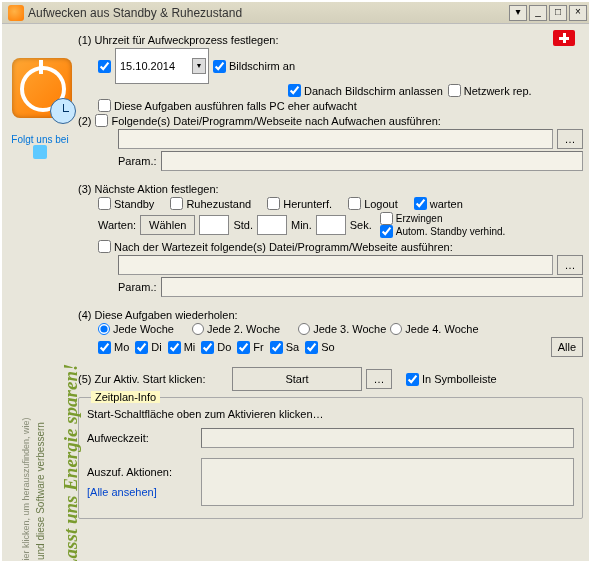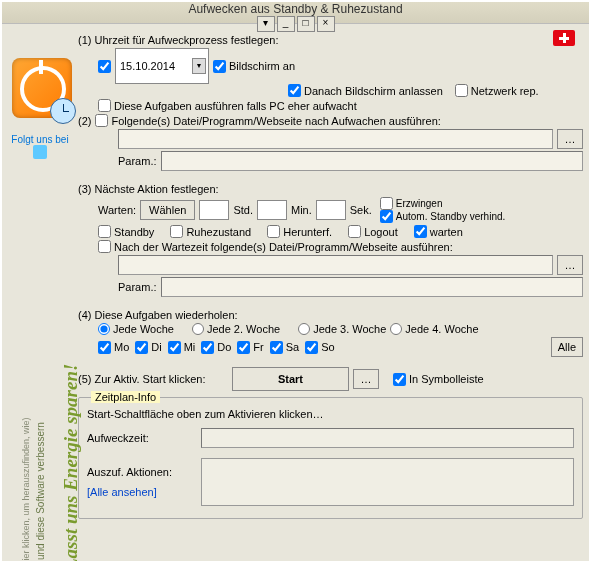--- a/index.html
+++ b/index.html
@@ -1,17 +1,17 @@
 <!DOCTYPE html>
 <html><head>
 <meta charset="utf-8">
 <style>
 * { box-sizing: border-box; margin: 0; padding: 0; }
 body { font-family: "Segoe UI", Tahoma, sans-serif; font-size: 11px; background: #e8e6db; color: #000; width: 591px; height: 563px; overflow: hidden; border: 2px solid #fff; outline: 1px solid #999; }
-.titlebar { background: linear-gradient(#e0dcc8, #d4d0bc); height: 22px; display: flex; align-items: center; padding: 0 2px; border-bottom: 1px solid #bbb; flex-direction: column; }
+.titlebar { background: linear-gradient(#e0dcc8, #d4d0bc); height: 22px; display: flex; align-items: center; padding: 0 2px; border-bottom: 1px solid #bbb; }
 .titlebar .icon { width: 16px; height: 16px; margin: 0 4px; background: radial-gradient(circle at 40% 40%, #ffb347, #ff7a00); border-radius: 3px; }
 .titlebar .title { font-size: 12px; color: #333; flex: 1; }
 .titlebar .btns { display: flex; gap: 2px; }
 .winbtn { width: 18px; height: 16px; background: #e8e6db; border: 1px solid #888; font-size: 10px; line-height: 12px; text-align: center; cursor: pointer; }
 .content { display: flex; padding: 6px; gap: 6px; }
 .leftcol { width: 64px; display: flex; flex-direction: column; align-items: flex-end; position: relative; }
 .logo { width: 60px; height: 60px; background: linear-gradient(135deg, #ffa733, #ff7a00); border-radius: 8px; position: relative; margin-top: 28px; box-shadow: inset 0 0 5px rgba(0,0,0,.3); }
 .logo::before { content: ""; position: absolute; width: 38px; height: 38px; border: 4px solid #fff; border-radius: 50%; top: 8px; left: 8px; }
 .logo::after { content: ""; position: absolute; width: 4px; height: 14px; background: #fff; top: 2px; left: 27px; }
 .clock { position: absolute; width: 26px; height: 26px; background: #c7e8ff; border: 1px solid #369; border-radius: 50%; bottom: -6px; right: -4px; }
@@ -45,21 +45,21 @@
 .date input { border:none; width:72px; font:inherit; }
 .dropbtn { width:14px; height:16px; border:1px solid #888; background:#ddd; font-size:7px; line-height:12px; cursor:pointer; }
 .radio { display:flex; align-items:center; gap:3px; }
 input[type=radio] { width:12px; height:12px; }
 .fieldset { border:1px solid #aaa; border-radius:2px; margin:6px 0; padding:6px 8px 10px 8px; }
 .legend { position:relative; top:-13px; left:4px; background:#fef9c3; padding:0 4px; font-size:11px; display:inline-block; }
 .plus-badge { position:absolute; top:30px; right:16px; width:22px; height:16px; background:#e30613; border-radius:2px; }
 .plus-badge::before, .plus-badge::after { content:""; position:absolute; background:#fff; }
 .plus-badge::before { width:10px; height:3px; top:7px; left:6px; }
 .plus-badge::after { width:3px; height:10px; top:3px; left:9.5px; }
-.start-btn { font-weight:bold; width:117px; height:24px; }
+.start-btn { font-weight:normal; width:130px; height:24px; }
 .days { display:flex; gap:6px; align-items:center; }
 .label-col { width:110px; }
 .link { color:#0044cc; cursor:pointer; }
 </style>
 </head>
 <body>
 
 <div class="titlebar">
   <div class="icon"></div>
   <div class="title">Aufwecken aus Standby &amp; Ruhezustand</div>
@@ -103,21 +103,21 @@
           <input type="checkbox" checked="" style="">
           <span>Bildschirm an</span>
         </label>
     </div>
     <div class="row indent" style="margin-top:-2px;">
       <span style="width:186px"></span>
       <label class="cb">
           <input type="checkbox" checked="" style="">
           <span>Danach Bildschirm anlassen</span>
         </label>
-      <label class="cb" style="margin-left:8px;justify-content:center;">
+      <label class="cb" style="margin-left:1px;justify-content:center;">
           <input type="checkbox" style="">
           <span>Netzwerk rep.</span>
         </label>
     </div>
     <div class="row indent">
       <label class="cb">
           <input type="checkbox" style="">
           <span>Diese Aufgaben ausführen falls PC eher aufwacht</span>
         </label>
     </div>
@@ -134,20 +134,42 @@
       <button class="btn dots">…</button>
     </div>
     <div class="row indent2">
       <span>Param.:</span>
       <input type="text" class="sunken line-input" style="">
     </div>
 
     <div class="sep"></div>
 
     <div class="section-label">(3) Nächste Aktion festlegen:</div>
+    <div class="row indent">
+      <label class="cb">
+          <input type="checkbox" style="">
+          <span>Standby</span>
+        </label>
+      <label class="cb" style="margin-left:12px">
+          <input type="checkbox" style="">
+          <span>Ruhezustand</span>
+        </label>
+      <label class="cb" style="margin-left:12px">
+          <input type="checkbox" style="">
+          <span>Herunterf.</span>
+        </label>
+      <label class="cb" style="margin-left:12px">
+          <input type="checkbox" style="">
+          <span>Logout</span>
+        </label>
+      <label class="cb" style="margin-left:12px">
+          <input type="checkbox" checked="" style="">
+          <span>warten</span>
+        </label>
+    </div>
     <div class="row indent">
       <span>Warten:</span>
       <button class="btn">Wählen</button>
       <input type="text" style="width: 30px;">
         <span>Std.</span>
       <input type="text" style="width: 30px;">
         <span>Min.</span>
       <input type="text" style="width: 30px;">
         <span>Sek.</span>
       <div style="display:flex;flex-direction:column;margin-left:4px;">
@@ -157,42 +179,20 @@
           </label>
         <label class="cb" style="font-size:10px">
             <input type="checkbox" checked="" style="">
             <span>Autom. Standby verhind.</span>
           </label>
       </div>
     </div>
     <div class="row indent">
       <label class="cb">
           <input type="checkbox" style="">
-          <span>Standby</span>
-        </label>
-      <label class="cb" style="margin-left:12px">
-          <input type="checkbox" style="">
-          <span>Ruhezustand</span>
-        </label>
-      <label class="cb" style="margin-left:12px">
-          <input type="checkbox" style="">
-          <span>Herunterf.</span>
-        </label>
-      <label class="cb" style="margin-left:12px">
-          <input type="checkbox" style="">
-          <span>Logout</span>
-        </label>
-      <label class="cb" style="margin-left:12px">
-          <input type="checkbox" checked="" style="">
-          <span>warten</span>
-        </label>
-    </div>
-    <div class="row indent">
-      <label class="cb">
-          <input type="checkbox" style="">
           <span>Nach der Wartezeit folgende(s) Datei/Programm/Webseite ausführen:</span>
         </label>
     </div>
     <div class="row indent2">
       <input type="text" class="sunken line-input" style="">
       <button class="btn dots">…</button>
     </div>
     <div class="row indent2">
       <span>Param.:</span>
       <input type="text" class="sunken line-input" style="">

